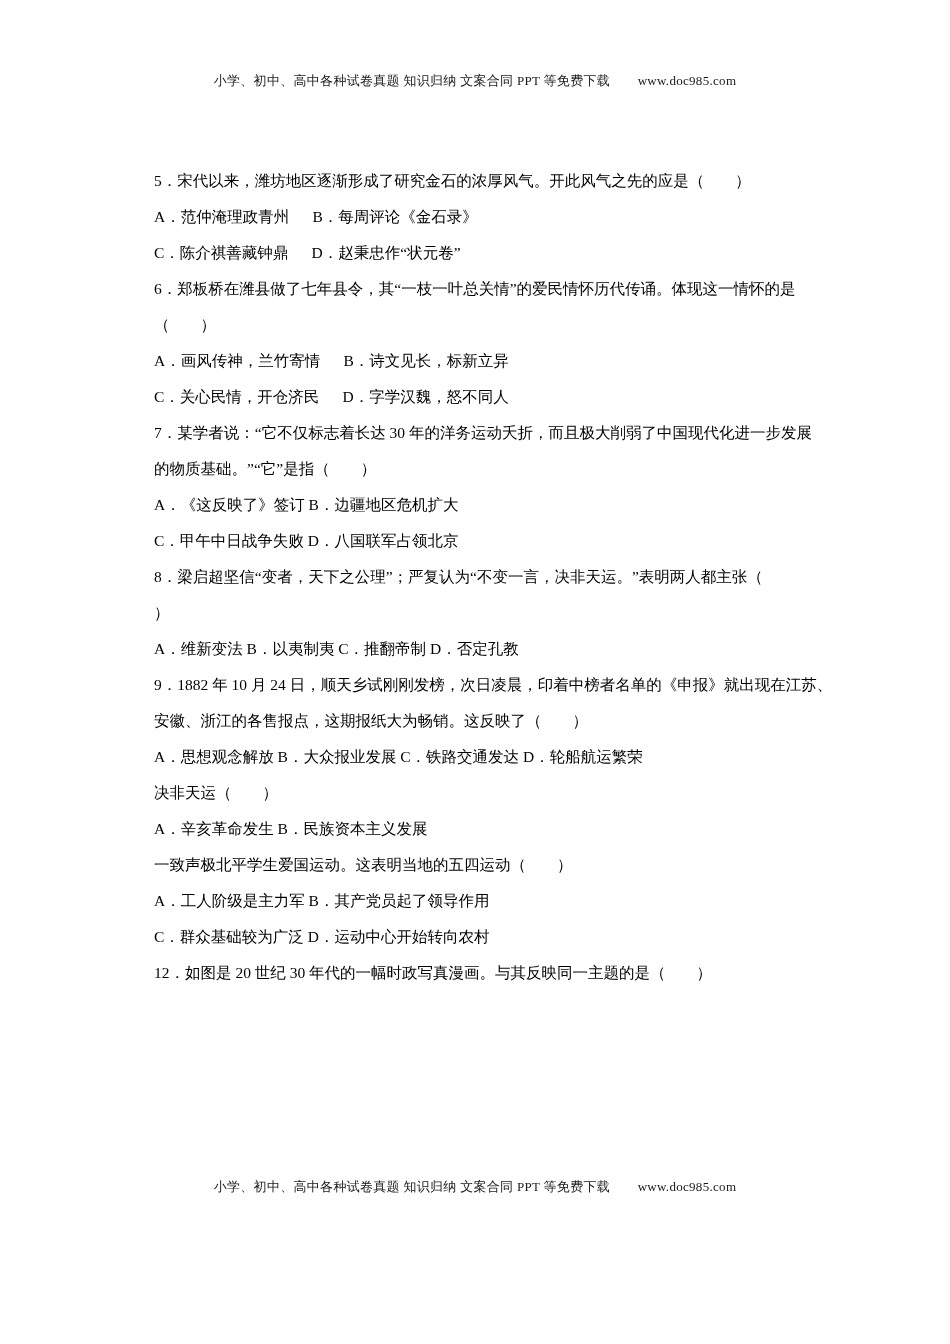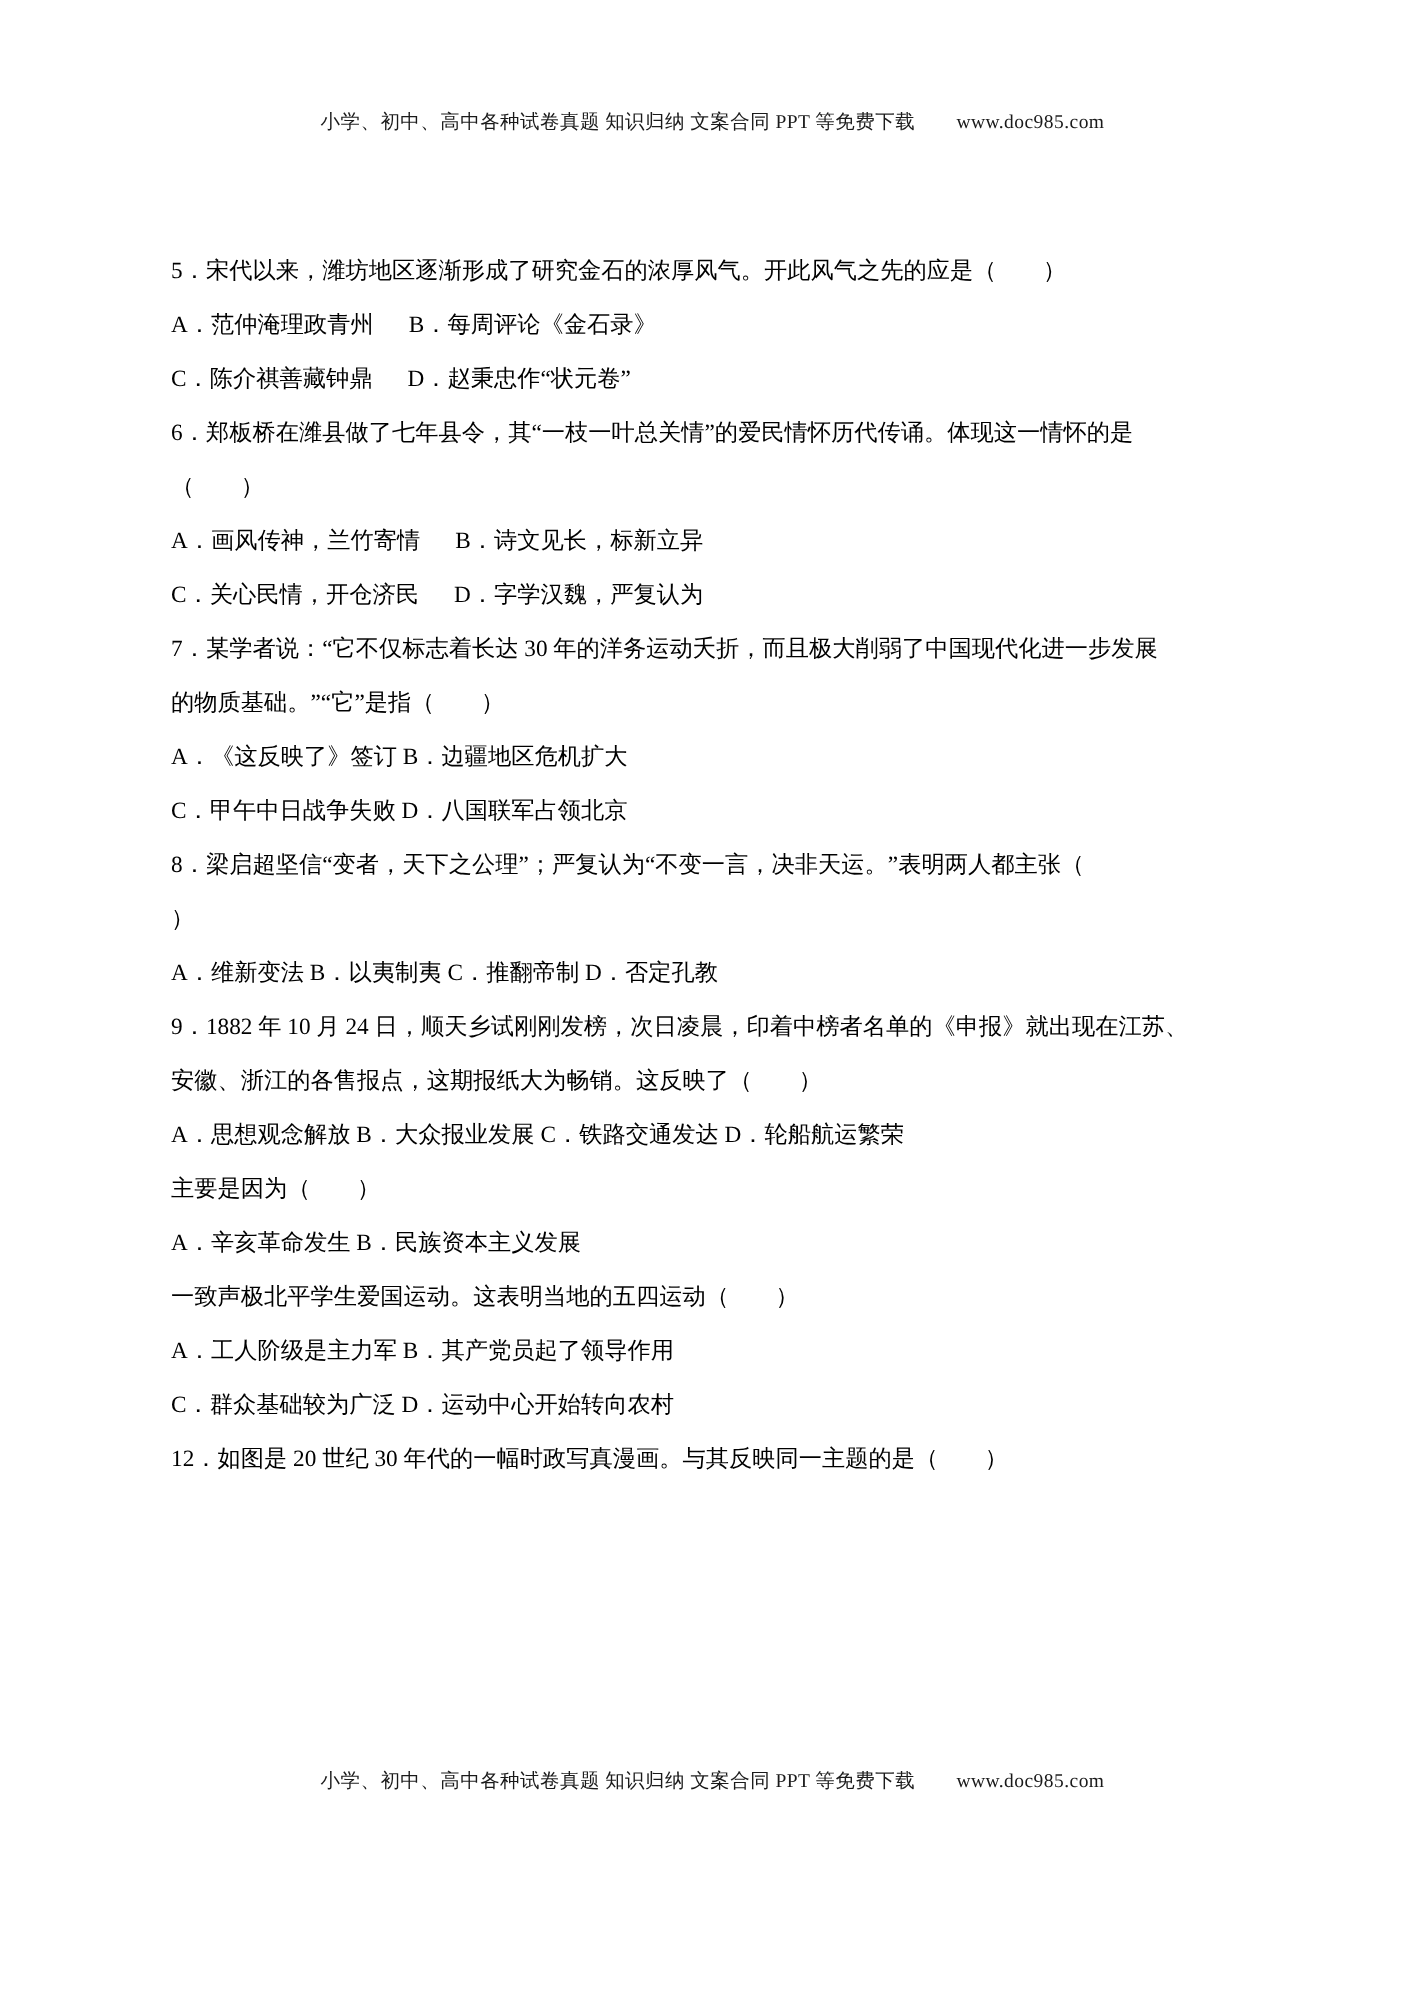--- a/index.html
+++ b/index.html
@@ -42,51 +42,52 @@
     top: 163px;
     left: 114px;
     width: 748px;
   }
   .doc-body p.line {
     font-size: 15.5px;
     line-height: 36px;
     white-space: pre-wrap;
     text-align: justify;
     color: #000000;
+    margin-left: 40px;
   }
 </style>
 </head>
 <body>
 
 <div class="page">
 
   <div class="doc-header">
     <span>小学、初中、高中各种试卷真题 知识归纳 文案合同 PPT 等免费下载</span>
     <span class="url">www.doc985.com</span>
   </div>
 
   <div class="doc-body">
       <p class="line">5．宋代以来，潍坊地区逐渐形成了研究金石的浓厚风气。开此风气之先的应是（　　）</p>
       <p class="line">A．范仲淹理政青州　  B．每周评论《金石录》</p>
       <p class="line">C．陈介祺善藏钟鼎　  D．赵秉忠作“状元卷”</p>
       <p class="line">6．郑板桥在潍县做了七年县令，其“一枝一叶总关情”的爱民情怀历代传诵。体现这一情怀的是</p>
       <p class="line">（　　）</p>
       <p class="line">A．画风传神，兰竹寄情　  B．诗文见长，标新立异</p>
-      <p class="line">C．关心民情，开仓济民　  D．字学汉魏，严复认为</p>
+      <p class="line">C．关心民情，开仓济民　  D．字学汉魏，怒不同人</p>
       <p class="line">7．某学者说：“它不仅标志着长达 30 年的洋务运动夭折，而且极大削弱了中国现代化进一步发展</p>
       <p class="line">的物质基础。”“它”是指（　　）</p>
       <p class="line">A．《这反映了》签订 B．边疆地区危机扩大</p>
       <p class="line">C．甲午中日战争失败 D．八国联军占领北京</p>
       <p class="line">8．梁启超坚信“变者，天下之公理”；严复认为“不变一言，决非天运。”表明两人都主张（</p>
       <p class="line">）</p>
       <p class="line">A．维新变法 B．以夷制夷 C．推翻帝制 D．否定孔教</p>
       <p class="line">9．1882 年 10 月 24 日，顺天乡试刚刚发榜，次日凌晨，印着中榜者名单的《申报》就出现在江苏、</p>
       <p class="line">安徽、浙江的各售报点，这期报纸大为畅销。这反映了（　　）</p>
       <p class="line">A．思想观念解放 B．大众报业发展 C．铁路交通发达 D．轮船航运繁荣</p>
-      <p class="line">主要是因为（　　）</p>
+      <p class="line">决非天运（　　）</p>
       <p class="line">A．辛亥革命发生 B．民族资本主义发展</p>
       <p class="line">一致声极北平学生爱国运动。这表明当地的五四运动（　　）</p>
       <p class="line">A．工人阶级是主力军 B．其产党员起了领导作用</p>
       <p class="line">C．群众基础较为广泛 D．运动中心开始转向农村</p>
       <p class="line">12．如图是 20 世纪 30 年代的一幅时政写真漫画。与其反映同一主题的是（　　）</p>
     </div>
 
   <div class="doc-footer">
     <span>小学、初中、高中各种试卷真题 知识归纳 文案合同 PPT 等免费下载</span>
     <span class="url">www.doc985.com</span>

